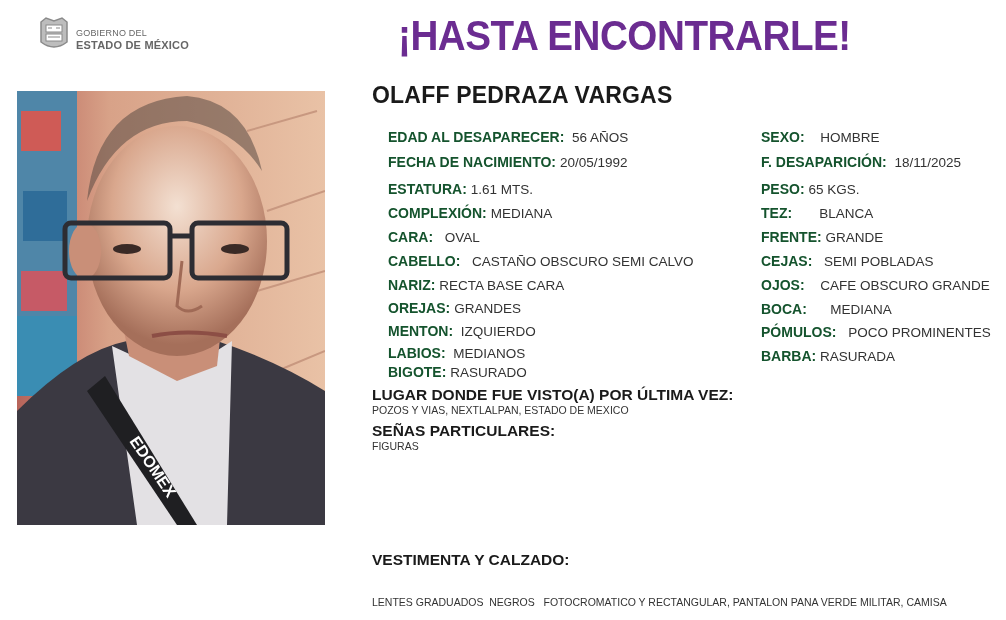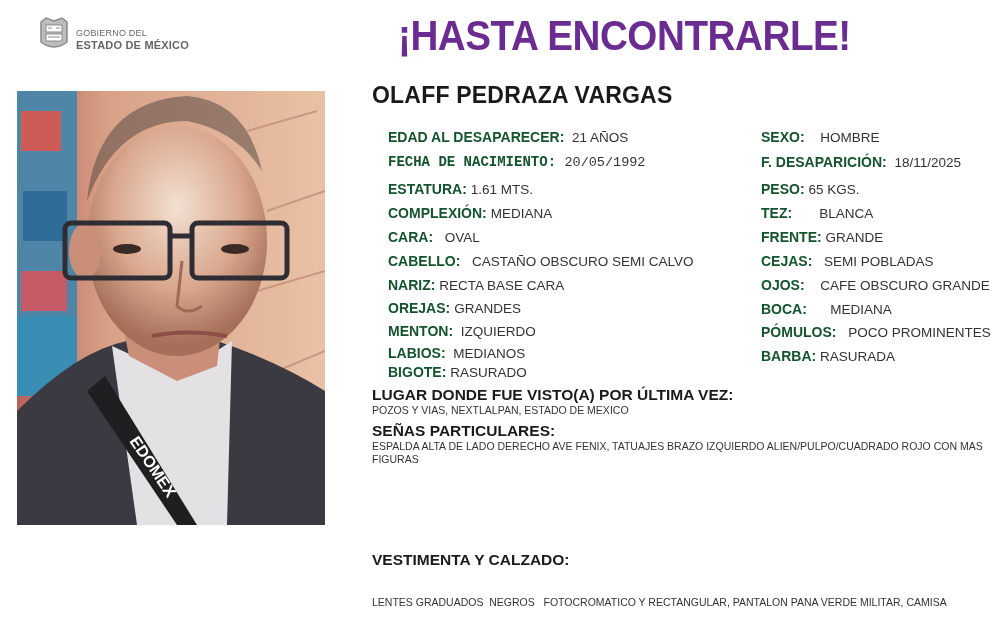--- a/index.html
+++ b/index.html
@@ -82,23 +82,23 @@
 
     <path d="M165 170 L160 215 Q170 225 185 215" fill="none" stroke="#a06a56" stroke-width="3"></path>
 
     <path d="M135 245 Q170 238 210 245" fill="none" stroke="#8c4e45" stroke-width="4"></path>
   </svg>
 </div>
 
 <div class="abs name">OLAFF PEDRAZA VARGAS</div>
 
 <div class="field" style="left:372px; top:129px;">
-  <span class="lbl">EDAD AL DESAPARECER:</span>&nbsp;&nbsp;<span class="val">21 AÑOS</span>
+  <span class="lbl">EDAD AL DESAPARECER:</span>&nbsp;&nbsp;<span class="val">56 AÑOS</span>
 </div>
-<div class="field" style="left:372px; top:154px;font-family:Liberation Mono, monospace;">
+<div class="field" style="left:372px; top:154px;">
   <span class="lbl">FECHA DE NACIMIENTO:</span>&nbsp;<span class="val">20/05/1992</span>
 </div>
 <div class="field" style="left:372px; top:181px;">
   <span class="lbl">ESTATURA:</span>&nbsp;<span class="val">1.61 MTS.</span>
 </div>
 <div class="field" style="left:372px; top:205px;">
   <span class="lbl">COMPLEXIÓN:</span>&nbsp;<span class="val">MEDIANA</span>
 </div>
 <div class="field" style="left:372px; top:229px;">
   <span class="lbl">CARA:</span>&nbsp;&nbsp;&nbsp;<span class="val">OVAL</span>
@@ -151,21 +151,20 @@
 </div>
 <div class="field" style="left:745px; top:348px;">
   <span class="lbl">BARBA:</span>&nbsp;<span class="val">RASURADA</span>
 </div>
 
 <div class="abs sect-title" style="left:372px; top:386px;">LUGAR DONDE FUE VISTO(A) POR ÚLTIMA VEZ:</div>
 <div class="abs small-text" style="left:372px; top:404px;">POZOS Y VIAS, NEXTLALPAN, ESTADO DE MEXICO</div>
 
 <div class="abs sect-title" style="left:372px; top:422px;">SEÑAS PARTICULARES:</div>
 <div class="abs small-text" style="left:372px; top:440px; width:625px;">
-  <div>ESPALDA ALTA DE LADO DERECHO AVE FENIX, TATUAJES BRAZO IZQUIERDO ALIEN/PULPO/CUADRADO ROJO CON MAS</div>
   <div>FIGURAS</div>
 </div>
 
 <div class="abs sect-title" style="left:372px; top:551px;">VESTIMENTA Y CALZADO:</div>
 <div class="abs small-text" style="left:372px; top:570px; width:625px; white-space:pre;">
   <div>LENTES GRADUADOS  NEGROS   FOTOCROMATICO Y RECTANGULAR, PANTALON PANA VERDE MILITAR, CAMISA</div>
   
 </div>
 
 </body></html>

